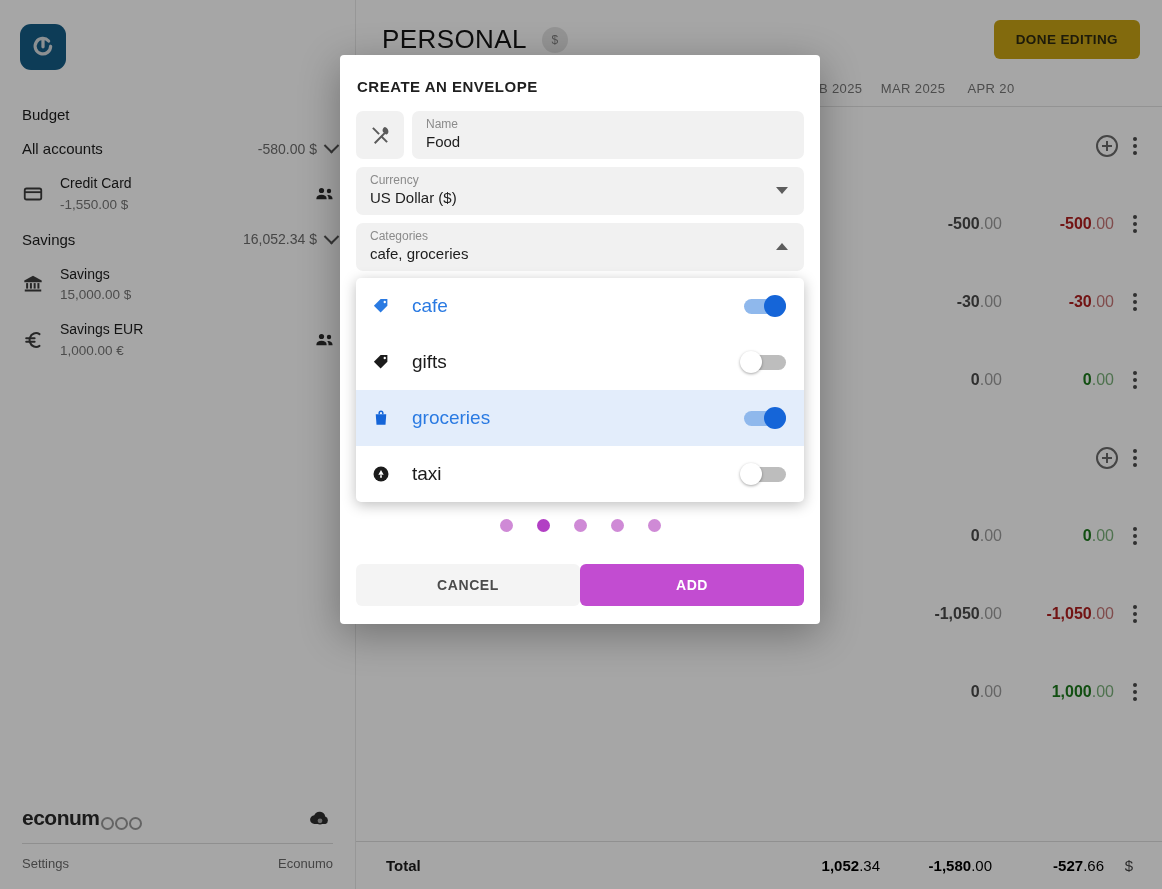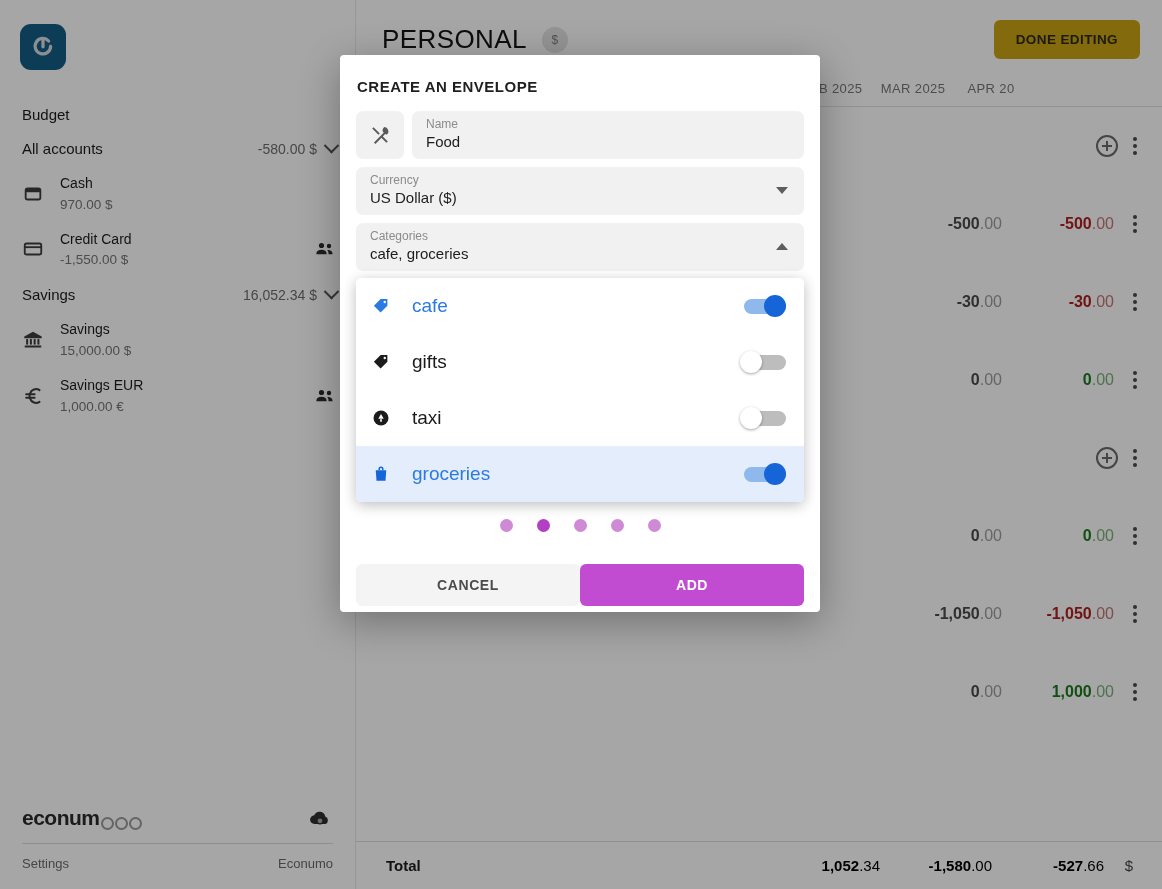--- a/index.html
+++ b/index.html
@@ -157,21 +157,21 @@
   
   .grid { display: grid; grid-template-columns: repeat(8, 48px); gap: 8px;
           padding: 10px 16px 0 16px; justify-content: space-between; }
   .gcell {
     width: 48px; height: 48px; background: #f4f4f4; border-radius: 7px;
     display: flex; align-items: center; justify-content: center; color: #5e5e5e; cursor: pointer;
   }
   .dots { display: flex; justify-content: center; gap: 24px; padding: 22px 0 0 0; }
   .pdot { width: 13px; height: 13px; border-radius: 50%; background: #cf8ad6; cursor: pointer; }
   .pdot.active { background: #b23fc4; }
-  .dlg-actions { display: flex; gap: 0; padding: 32px 16px 6px 16px; }
+  .dlg-actions { display: flex; gap: 0; padding: 32px 16px 18px 16px; }
   .btn { flex: 1; height: 42px; border: none; border-radius: 6px; font-size: 14px;
          font-weight: bold; letter-spacing: 0.6px; cursor: pointer; }
   .btn-cancel { background: #f4f4f4; color: #4c4c4c; }
   .btn-add { background: #c24cd1; color: #fff; }
   svg { display: block; }
 </style>
 </head>
 <body>
 
 <div id="app">
@@ -191,32 +191,20 @@
       <div class="section-title">Budget</div>
 
       <div class="group-row">
         <span>All accounts</span>
         <span class="group-amount">
           <span>-580.00 $</span>
           <span class="chev"></span>
         </span>
       </div>
 
-      <div class="acct-row">
-        <span class="acct-icon">
-          <svg width="22" height="22" viewBox="0 0 24 24" fill="#3d3d3d">
-              <path d="M3 8a3 3 0 0 1 3-3h12a3 3 0 0 1 3 3v8a3 3 0 0 1-3 3H6a3 3 0 0 1-3-3V8zm2 1.2V16a1 1 0 0 0 1 1h12a1 1 0 0 0 1-1V9.2H5z"></path>
-              <rect x="4" y="7" width="16" height="3" rx="1.4"></rect>
-            </svg>
-        </span>
-        <span class="acct-body">
-          <span class="acct-name">Cash</span><br>
-          <span class="acct-bal">970.00 $</span>
-        </span>
-      </div>
 
       <div class="acct-row">
         <span class="acct-icon">
           <svg width="22" height="22" viewBox="0 0 24 24" fill="none" stroke="#3d3d3d" stroke-width="2">
               <rect x="3" y="6" width="18" height="12" rx="2"></rect>
               <path d="M3 10h18"></path>
             </svg>
         </span>
         <span class="acct-body">
           <span class="acct-name">Credit Card</span><br>
@@ -707,42 +695,42 @@
               <path d="M2.5 11.6 11.5 2.6h9v9l-9 9-9-9z"></path>
               <circle cx="17" cy="6.6" r="1.6" fill="#fff"></circle>
             </svg>
         </span>
         <span class="dd-label">gifts</span>
         <span class="switch off">
             <span class="sw-track"></span>
             <span class="sw-knob"></span>
           </span>
       </div>
+      <div class="dd-row hl">
+        <span class="dd-ico on">
+          <svg width="18" height="18" viewBox="0 0 24 24" fill="#1565d8">
+              <path d="M5 7h14l-1 14H6L5 7z"></path>
+              <path d="M8.6 7V5.4a3.4 3.4 0 0 1 6.8 0V7h-2V5.4a1.4 1.4 0 0 0-2.8 0V7H8.6z"></path>
+            </svg>
+        </span>
+        <span class="dd-label on">groceries</span>
+        <span class="switch on">
+            <span class="sw-track"></span>
+            <span class="sw-knob"></span>
+          </span>
+      </div>
       <div class="dd-row">
         <span class="dd-ico">
           <svg width="18" height="18" viewBox="0 0 24 24" fill="#1b1b1b">
               <circle cx="12" cy="12" r="10"></circle>
               <path d="M12 6.5 8.4 13h7.2L12 6.5z" fill="#fff"></path>
               <rect x="10.9" y="13.6" width="2.2" height="3.4" fill="#fff"></rect>
             </svg>
         </span>
         <span class="dd-label">taxi</span>
         <span class="switch off">
             <span class="sw-track"></span>
             <span class="sw-knob"></span>
           </span>
       </div>
-      <div class="dd-row hl">
-        <span class="dd-ico on">
-          <svg width="18" height="18" viewBox="0 0 24 24" fill="#1565d8">
-              <path d="M5 7h14l-1 14H6L5 7z"></path>
-              <path d="M8.6 7V5.4a3.4 3.4 0 0 1 6.8 0V7h-2V5.4a1.4 1.4 0 0 0-2.8 0V7H8.6z"></path>
-            </svg>
-        </span>
-        <span class="dd-label on">groceries</span>
-        <span class="switch on">
-            <span class="sw-track"></span>
-            <span class="sw-knob"></span>
-          </span>
-      </div>
     </div>
   </div>
 </div>
 
 </body></html>

